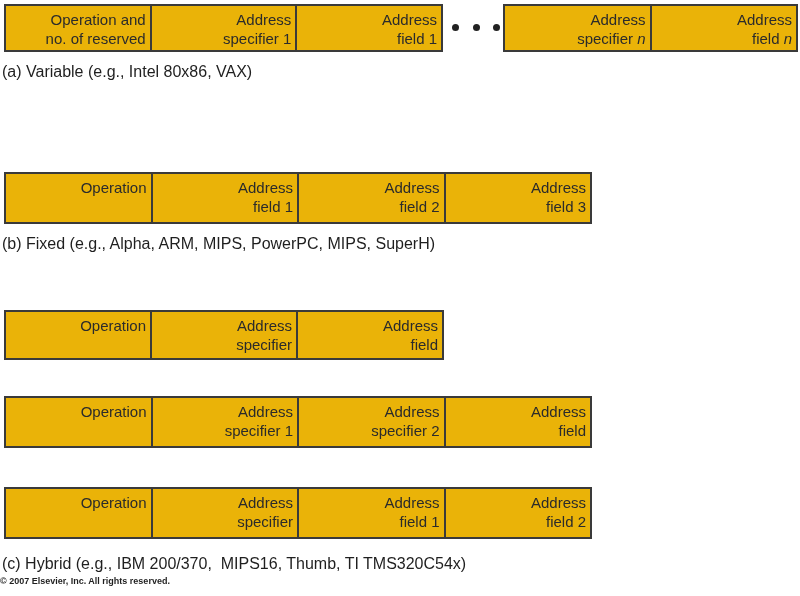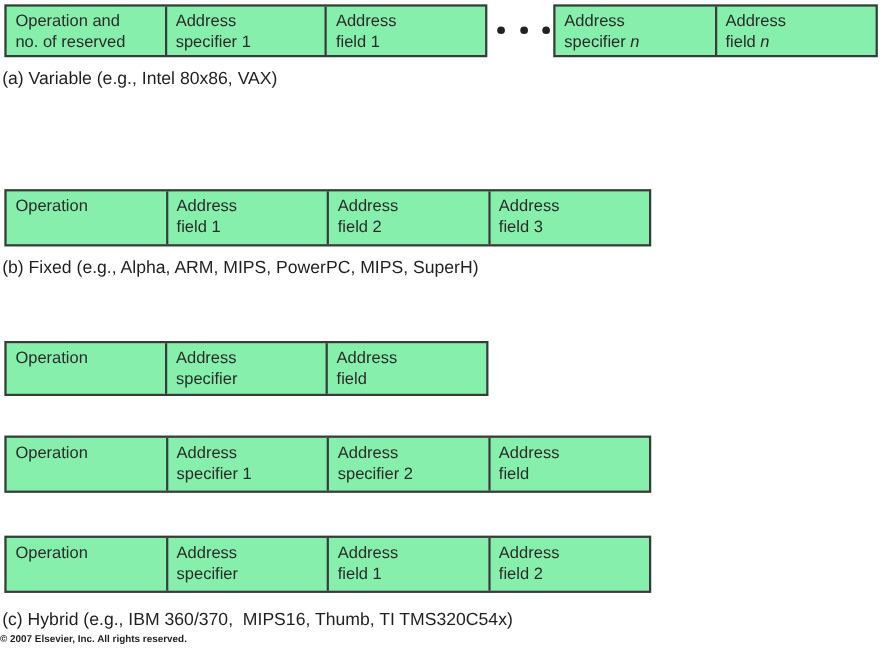--- a/index.html
+++ b/index.html
@@ -9,21 +9,22 @@
     height: 596px;
     background: #ffffff;
     font-family: "Liberation Sans", "DejaVu Sans", sans-serif;
     overflow: hidden;
   }
   .box {
     position: absolute;
     box-sizing: border-box;
     border: 2px solid #3a3a3a;
     display: flex;
-    background: #86efac;
+    background: #eab308;
+    text-align: right;
   }
   .cell {
     flex: 1 1 0;
     border-left: 2px solid #3a3a3a;
     padding: 4px 4px 0 8px;
     overflow: hidden;
   }
   .cell:first-child { border-left: none; }
   .l {
     display: block;
@@ -171,17 +172,17 @@
     <div class="cell">
       <span class="l">Address</span>
       <span class="l"><span>field 1</span><span class="it"></span></span>
     </div>
     <div class="cell">
       <span class="l">Address</span>
       <span class="l"><span>field 2</span><span class="it"></span></span>
     </div>
   </div>
 
-  <div class="caption" style="top:555px;">(c) Hybrid (e.g., IBM 360/370,  MIPS16, Thumb, TI TMS320C54x)</div>
+  <div class="caption" style="top:555px;">(c) Hybrid (e.g., IBM 200/370,  MIPS16, Thumb, TI TMS320C54x)</div>
 
   <div class="copyright">© 2007 Elsevier, Inc. All rights reserved.</div>
 
 </div>
 
 </body></html>

